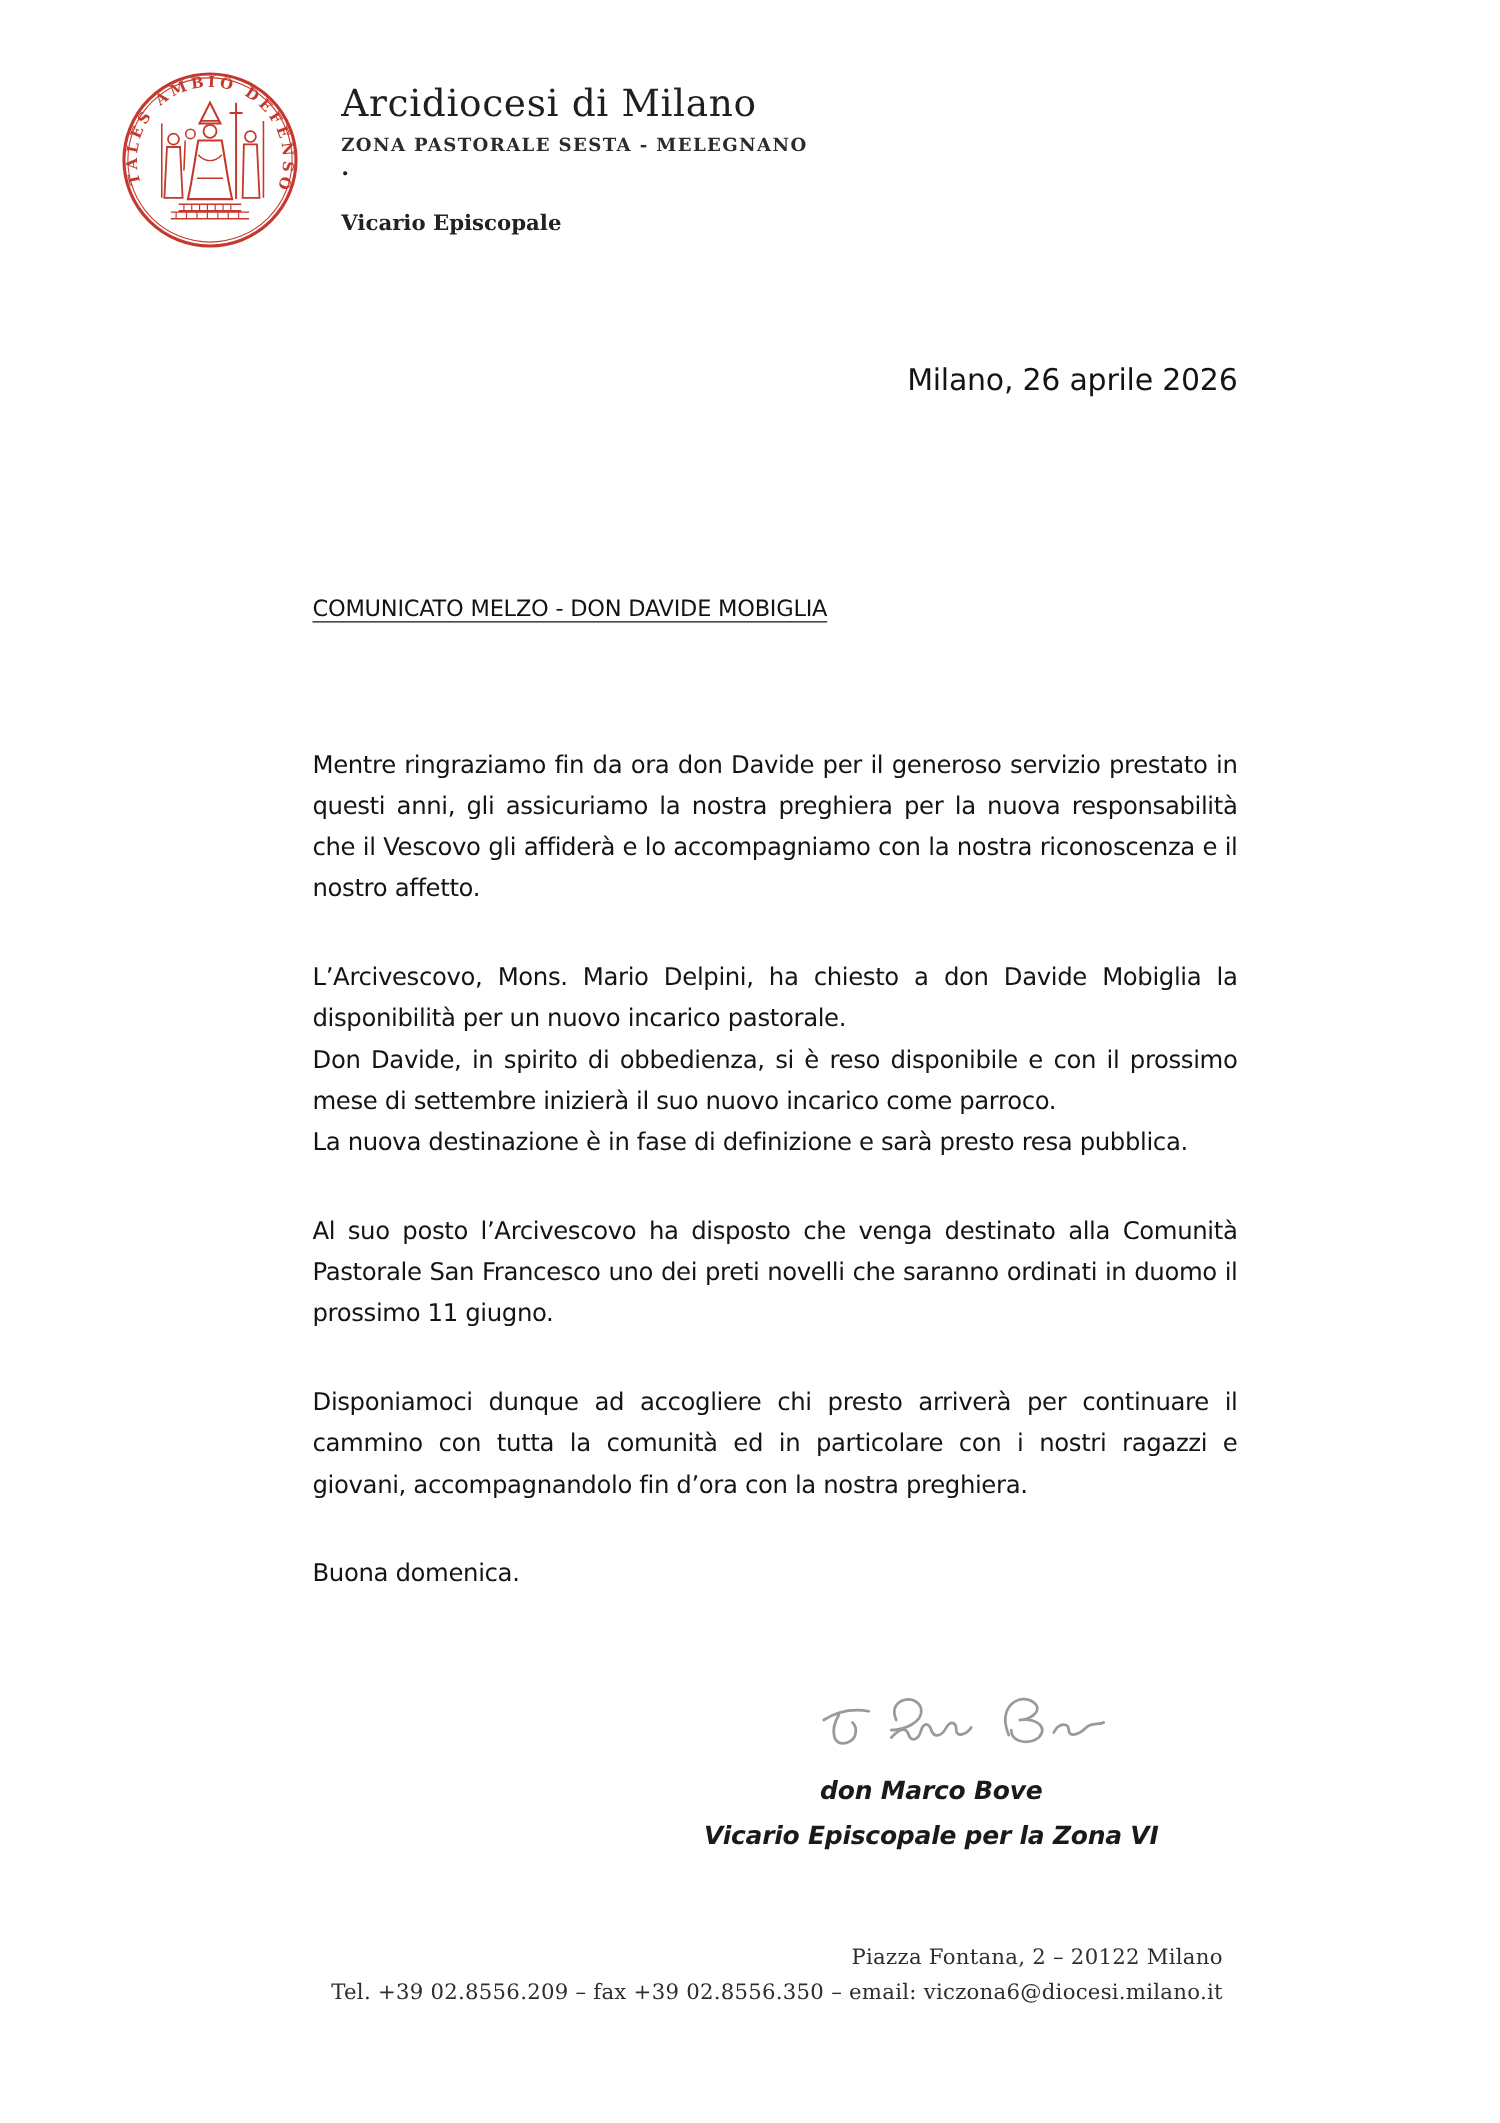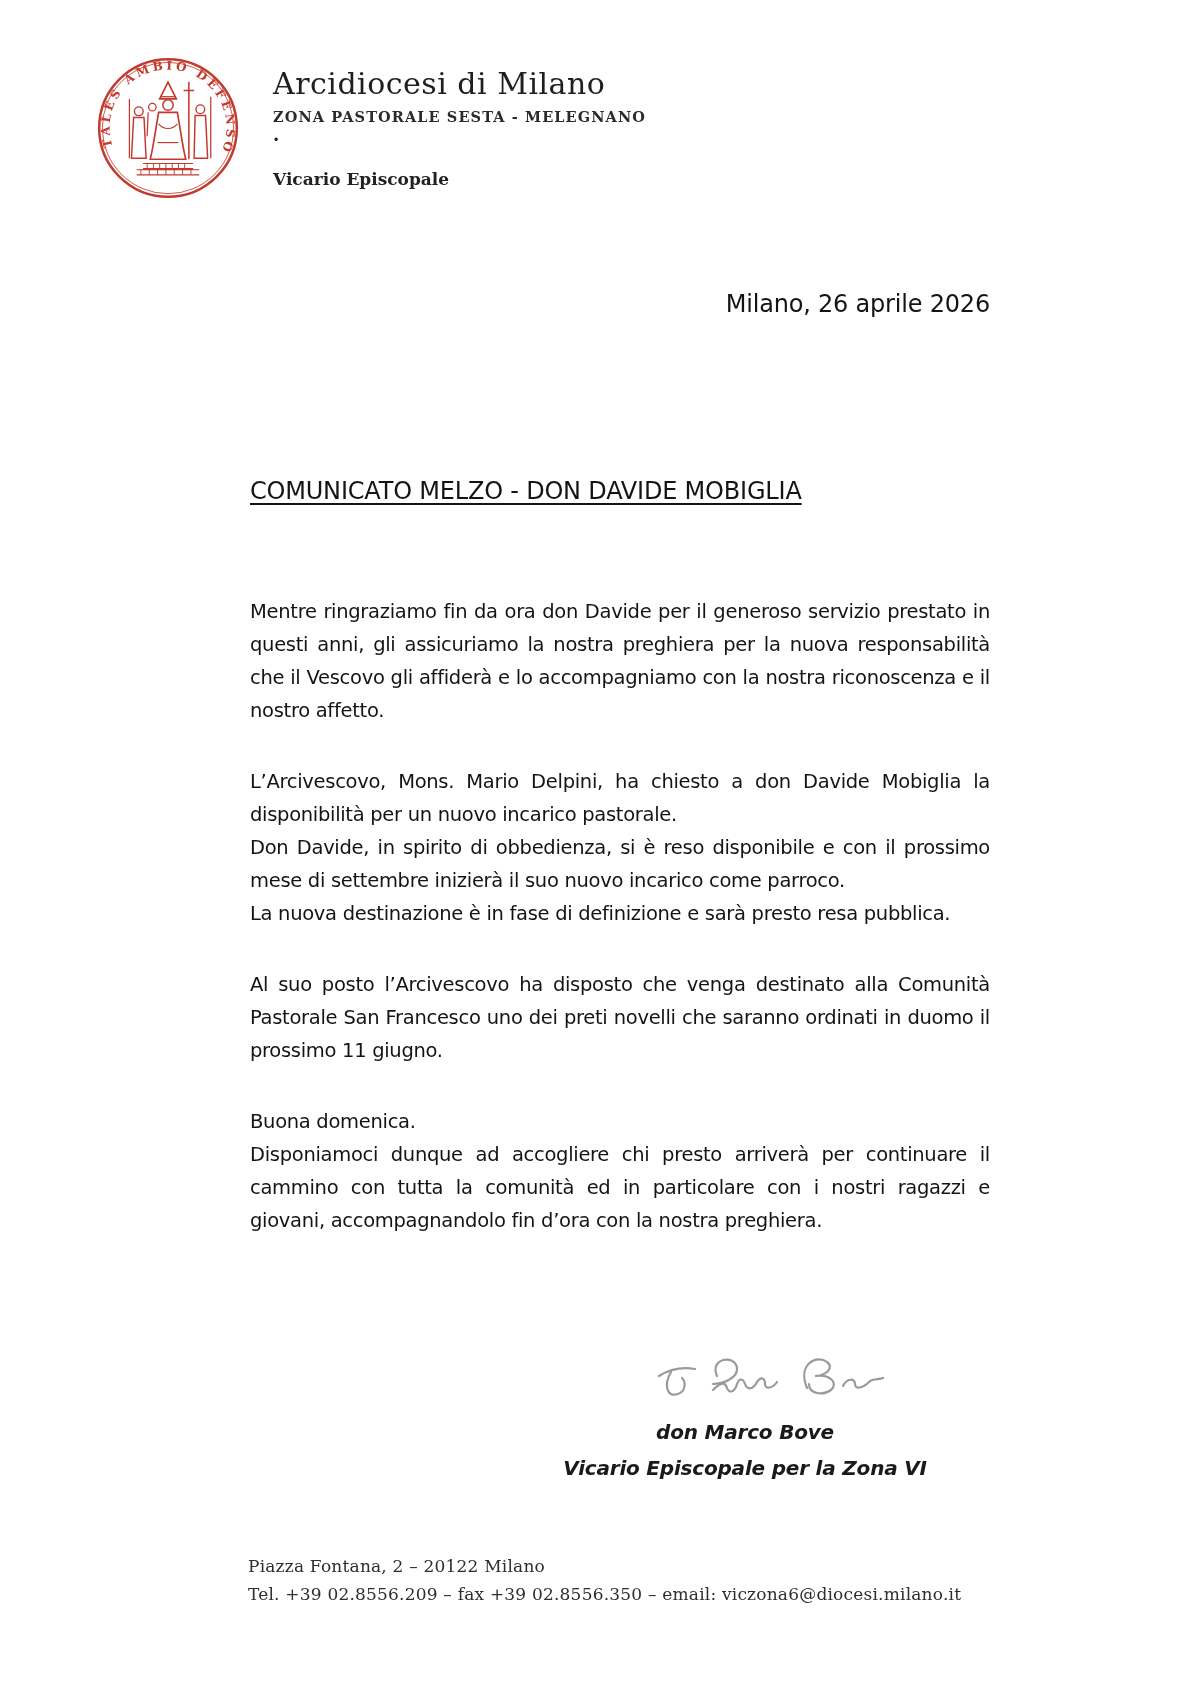--- a/index.html
+++ b/index.html
@@ -19,21 +19,21 @@
   .lh-role { font-size:17px; font-weight:700; margin-top:27px; color:#222; }
 
   
   .date-line {
     position:absolute; top:290px; left:250px; width:740px;
     text-align:right; font-size:24px; letter-spacing:-.2px;
   }
 
   
   .doc-title {
-    position:absolute; top:477px; left:250px; font-size:24px; letter-spacing:-.2px;
+    position:absolute; top:477px; left:250px; font-size:18px; letter-spacing:-.2px;
     text-decoration:underline; text-underline-offset:4px;
   }
 
   
   .body-text {
     position:absolute; top:595px; left:250px; width:740px;
     font-size:19.5px; letter-spacing:-.3px; line-height:33px; text-align:justify;
   }
   .para { white-space:pre-line; margin:0 0 38px 0; }
   .closing { margin:0; text-align:left; }
@@ -42,23 +42,24 @@
   .signature-block {
     position:absolute; top:1352px; left:535px; width:420px; text-align:center;
     font-style:italic; font-size:20px; letter-spacing:-.2px; color:#1a1a1a;font-weight:bold;
   }
   .scrawl { display:block; margin:0 auto 8px 120px; }
   .sig-name { line-height:32px; }
   .sig-role { line-height:40px; }
 
   
   .footer {
-    position:absolute; top:1552px; left:248px;
+    position:absolute; top:1552px; left:265px;
     font-family:"DejaVu Serif", serif; font-size:17px; color:#2e2e2e; line-height:28px;
     letter-spacing:.2px;
+    text-align:right;
   }
 </style>
 </head>
 <body>
 
 <div class="page">
 
   <div class="letterhead">
     <div class="seal-wrap">
       <svg viewBox="0 0 140 140" width="146" height="146" aria-hidden="true">
@@ -107,22 +108,22 @@
   <div class="date-line">Milano, 26 aprile 2026</div>
 
   <div class="doc-title">COMUNICATO MELZO - DON DAVIDE MOBIGLIA</div>
 
   <div class="body-text">
     <p class="para">Mentre ringraziamo fin da ora don Davide per il generoso servizio prestato in questi anni, gli assicuriamo la nostra preghiera per la nuova responsabilità che il Vescovo gli affiderà e lo accompagniamo con la nostra riconoscenza e il nostro affetto.</p>
     <p class="para">L’Arcivescovo, Mons. Mario Delpini, ha chiesto a don Davide Mobiglia la disponibilità per un nuovo incarico pastorale.
 Don Davide, in spirito di obbedienza, si è reso disponibile e con il prossimo mese di settembre inizierà il suo nuovo incarico come parroco.
 La nuova destinazione è in fase di definizione e sarà presto resa pubblica.</p>
     <p class="para">Al suo posto l’Arcivescovo ha disposto che venga destinato alla Comunità Pastorale San Francesco uno dei preti novelli che saranno ordinati in duomo il prossimo 11 giugno.</p>
+    <p class="para">Disponiamoci dunque ad accogliere chi presto arriverà per continuare il cammino con tutta la comunità ed in particolare con i nostri ragazzi e giovani, accompagnandolo fin d’ora con la nostra preghiera.</p>
     <p class="para closing">Buona domenica.</p>
-    <p class="para">Disponiamoci dunque ad accogliere chi presto arriverà per continuare il cammino con tutta la comunità ed in particolare con i nostri ragazzi e giovani, accompagnandolo fin d’ora con la nostra preghiera.</p>
   </div>
 
   <div class="signature-block">
     <svg class="scrawl" width="230" height="56" viewBox="0 0 230 56" aria-hidden="true">
       <g fill="none" stroke="#9a9a9a" stroke-width="2.2" stroke-linecap="round">
         <path d="M16,20 C9,32 11,46 23,42 C31,39 31,30 27,26"></path>
         <path d="M4,24 C15,17 28,15 40,17"></path>
         <path d="M62,24 C54,6 80,2 82,16 C83,26 68,32 58,32"></path>
         <path d="M58,38 C66,30 70,30 72,36 C74,42 80,40 82,32 C84,26 88,26 90,32 C92,38 98,38 102,30 C106,24 110,26 110,32 C110,38 118,36 122,30"></path>
         <path d="M152,36 C142,12 162,2 172,10 C180,16 170,24 160,24 C174,22 184,30 176,38 C168,44 154,42 154,32"></path>

